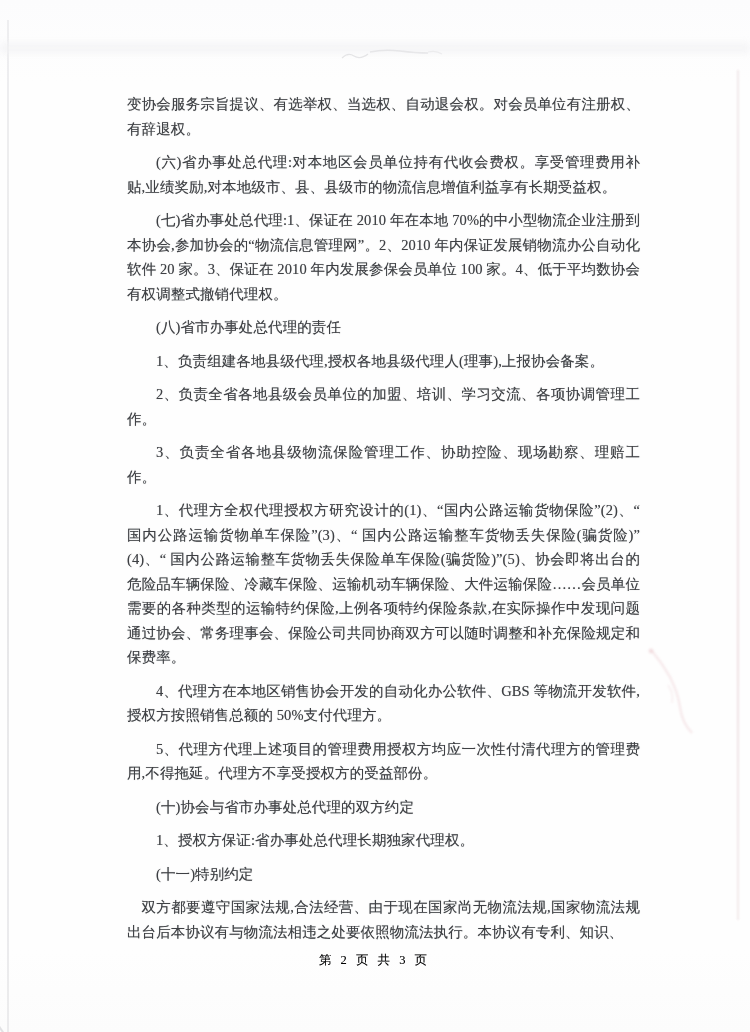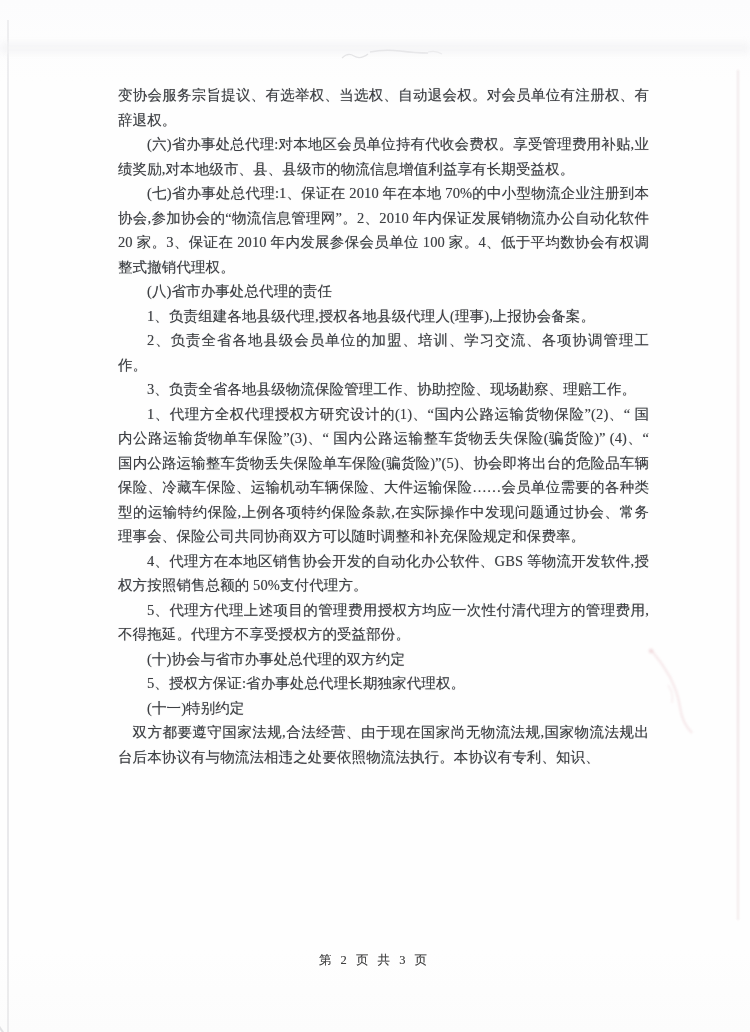--- a/index.html
+++ b/index.html
@@ -89,35 +89,35 @@
     top: 83px;
     width: 531px;
     font-size: 14.5px;
     line-height: 24.5px;
     text-align: justify;
     color: #3e4044;
     letter-spacing: 0.1px;
     text-shadow: 0 0 0.7px rgba(70, 72, 76, 0.55);
   }
   .doc-body p {
-    margin: 0;
+    margin: 9px;
     padding: 0;
   }
   .indent-0 { text-indent: 0; }
   .indent-1 { text-indent: 1em; }
   .indent-2 { text-indent: 2em; }
   .page-footer {
     position: absolute;
     left: 0;
     right: 20px;
     top: 952px;
     text-align: center;
     font-size: 12.5px;
     letter-spacing: 3px;
-    color: #404040;
+    color: #000000;
     text-shadow: 0 0 0.6px rgba(80, 82, 86, 0.5);
     margin-left: 19px;
   }
 </style>
 </head>
 <body>
 
 <div class="paper"></div>
 
 <div class="scan-line-left"></div>
@@ -143,18 +143,18 @@
   <p class="indent-2">(六)省办事处总代理:对本地区会员单位持有代收会费权。享受管理费用补贴,业绩奖励,对本地级市、县、县级市的物流信息增值利益享有长期受益权。</p>
   <p class="indent-2">(七)省办事处总代理:1、保证在 2010 年在本地 70%的中小型物流企业注册到本协会,参加协会的“物流信息管理网”。2、2010 年内保证发展销物流办公自动化软件 20 家。3、保证在 2010 年内发展参保会员单位 100 家。4、低于平均数协会有权调整式撤销代理权。</p>
   <p class="indent-2">(八)省市办事处总代理的责任</p>
   <p class="indent-2">1、负责组建各地县级代理,授权各地县级代理人(理事),上报协会备案。</p>
   <p class="indent-2">2、负责全省各地县级会员单位的加盟、培训、学习交流、各项协调管理工作。</p>
   <p class="indent-2">3、负责全省各地县级物流保险管理工作、协助控险、现场勘察、理赔工作。</p>
   <p class="indent-2">1、代理方全权代理授权方研究设计的(1)、“国内公路运输货物保险”(2)、“ 国内公路运输货物单车保险”(3)、“ 国内公路运输整车货物丢失保险(骗货险)” (4)、“ 国内公路运输整车货物丢失保险单车保险(骗货险)”(5)、协会即将出台的危险品车辆保险、冷藏车保险、运输机动车辆保险、大件运输保险……会员单位需要的各种类型的运输特约保险,上例各项特约保险条款,在实际操作中发现问题通过协会、常务理事会、保险公司共同协商双方可以随时调整和补充保险规定和保费率。</p>
   <p class="indent-2">4、代理方在本地区销售协会开发的自动化办公软件、GBS 等物流开发软件,授权方按照销售总额的 50%支付代理方。</p>
   <p class="indent-2">5、代理方代理上述项目的管理费用授权方均应一次性付清代理方的管理费用,不得拖延。代理方不享受授权方的受益部份。</p>
   <p class="indent-2">(十)协会与省市办事处总代理的双方约定</p>
-  <p class="indent-2">5、授权方保证:省办事处总代理长期独家代理权。</p>
+  <p class="indent-2">1、授权方保证:省办事处总代理长期独家代理权。</p>
   <p class="indent-2">(十一)特别约定</p>
   <p class="indent-1">双方都要遵守国家法规,合法经营、由于现在国家尚无物流法规,国家物流法规出台后本协议有与物流法相违之处要依照物流法执行。本协议有专利、知识、</p>
 </div>
 
 <div class="page-footer">第 2 页 共 3 页</div>
 
 </body></html>

